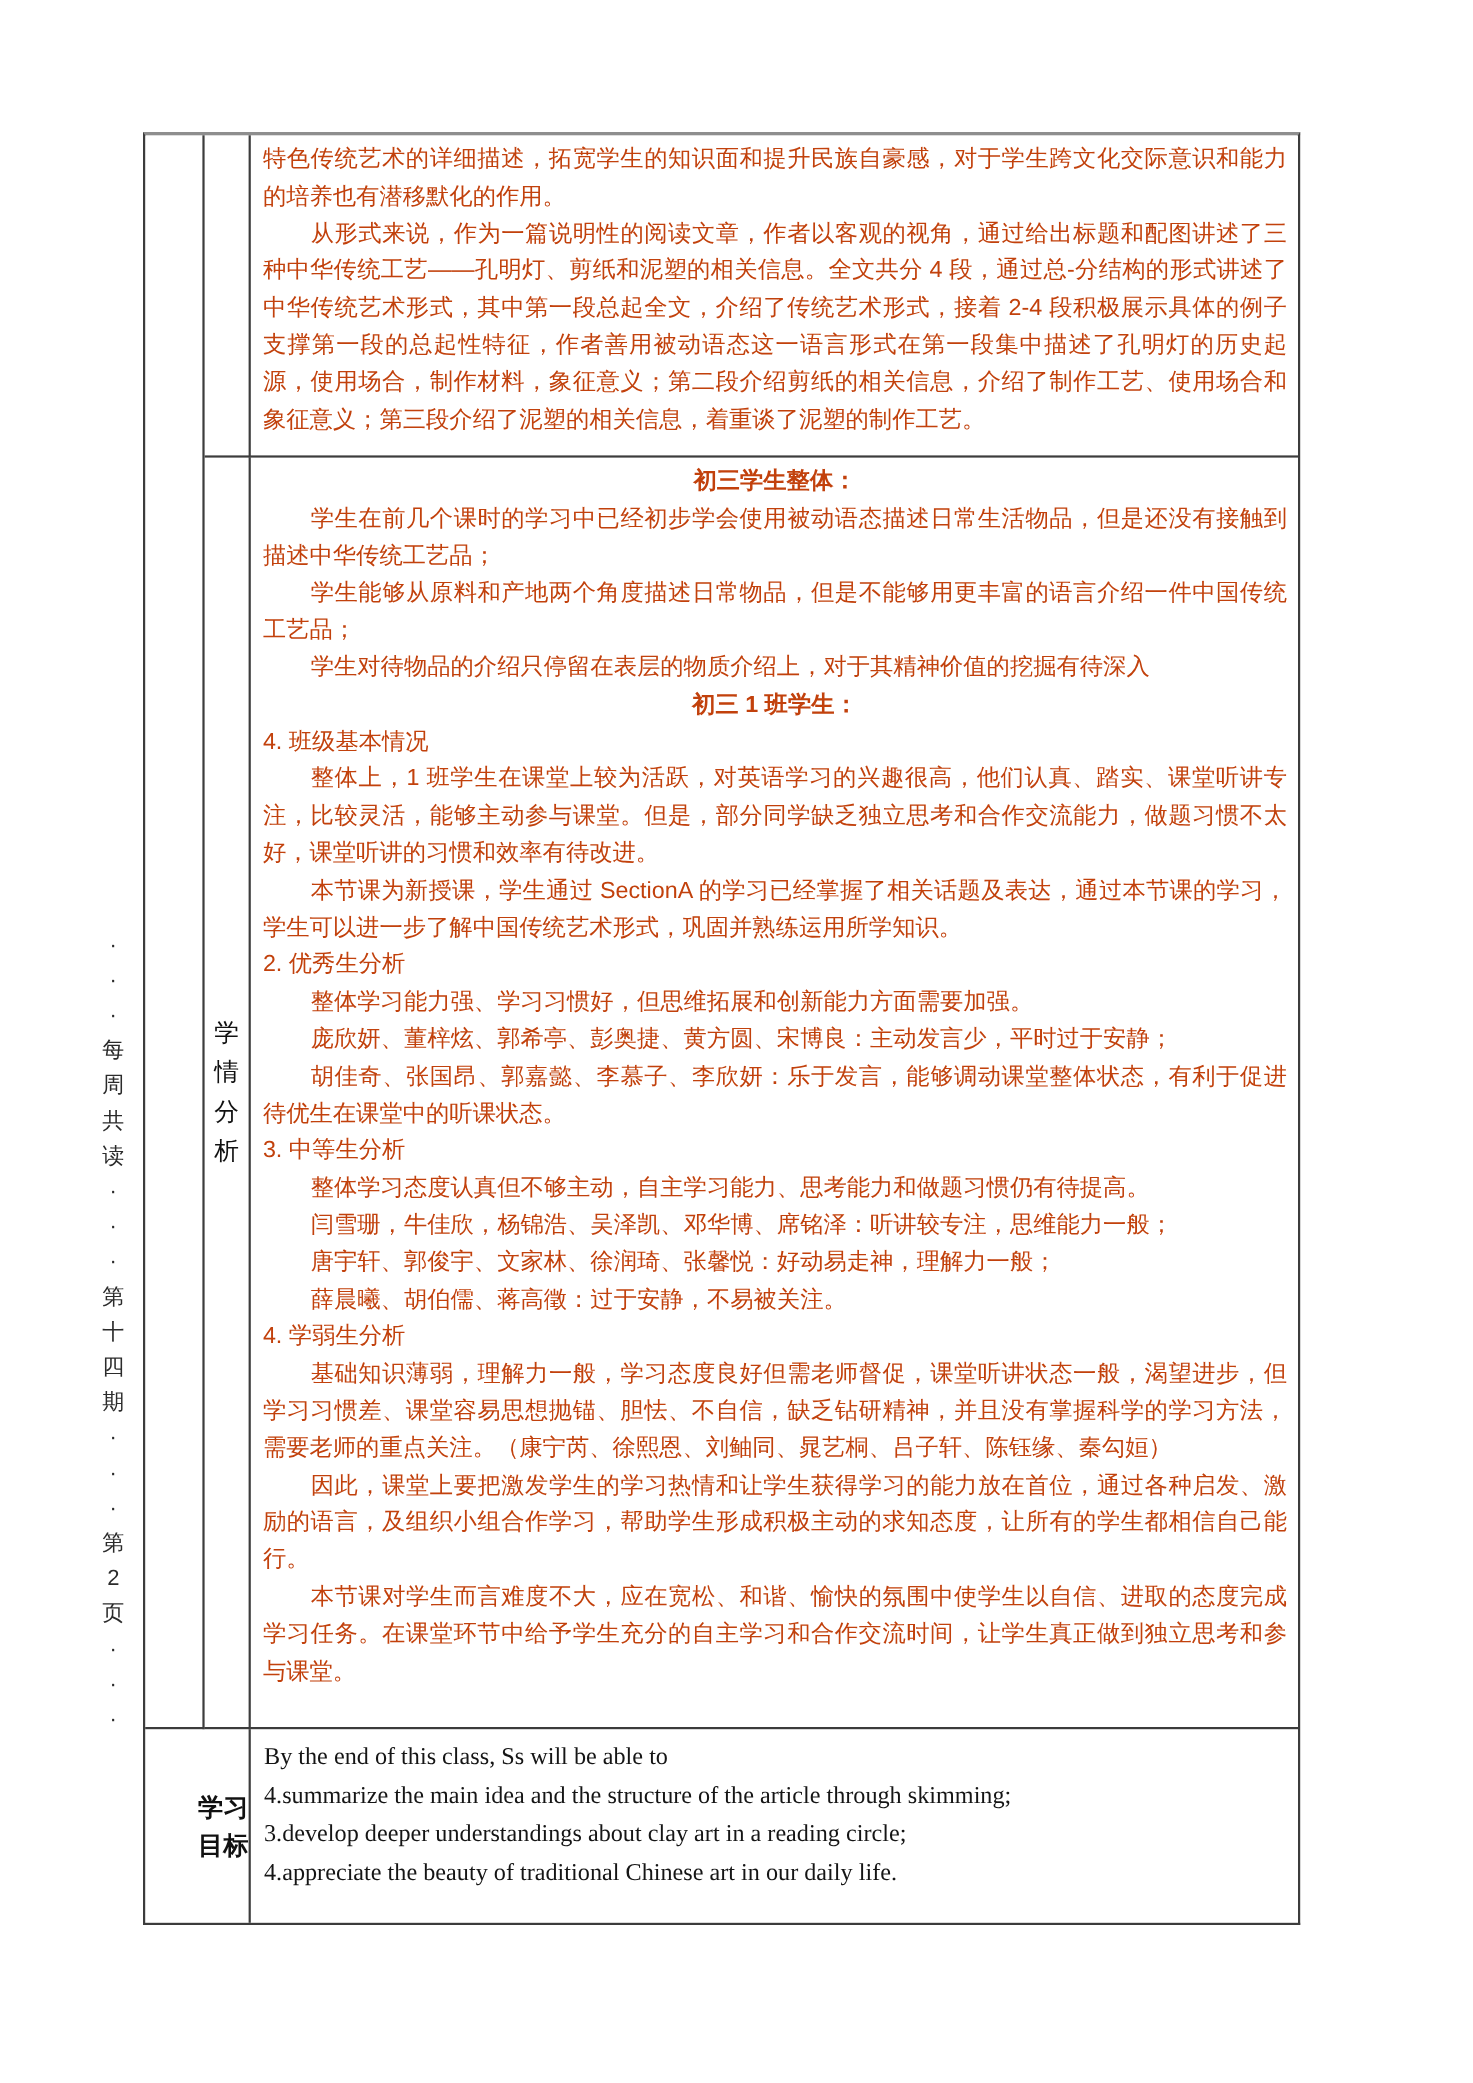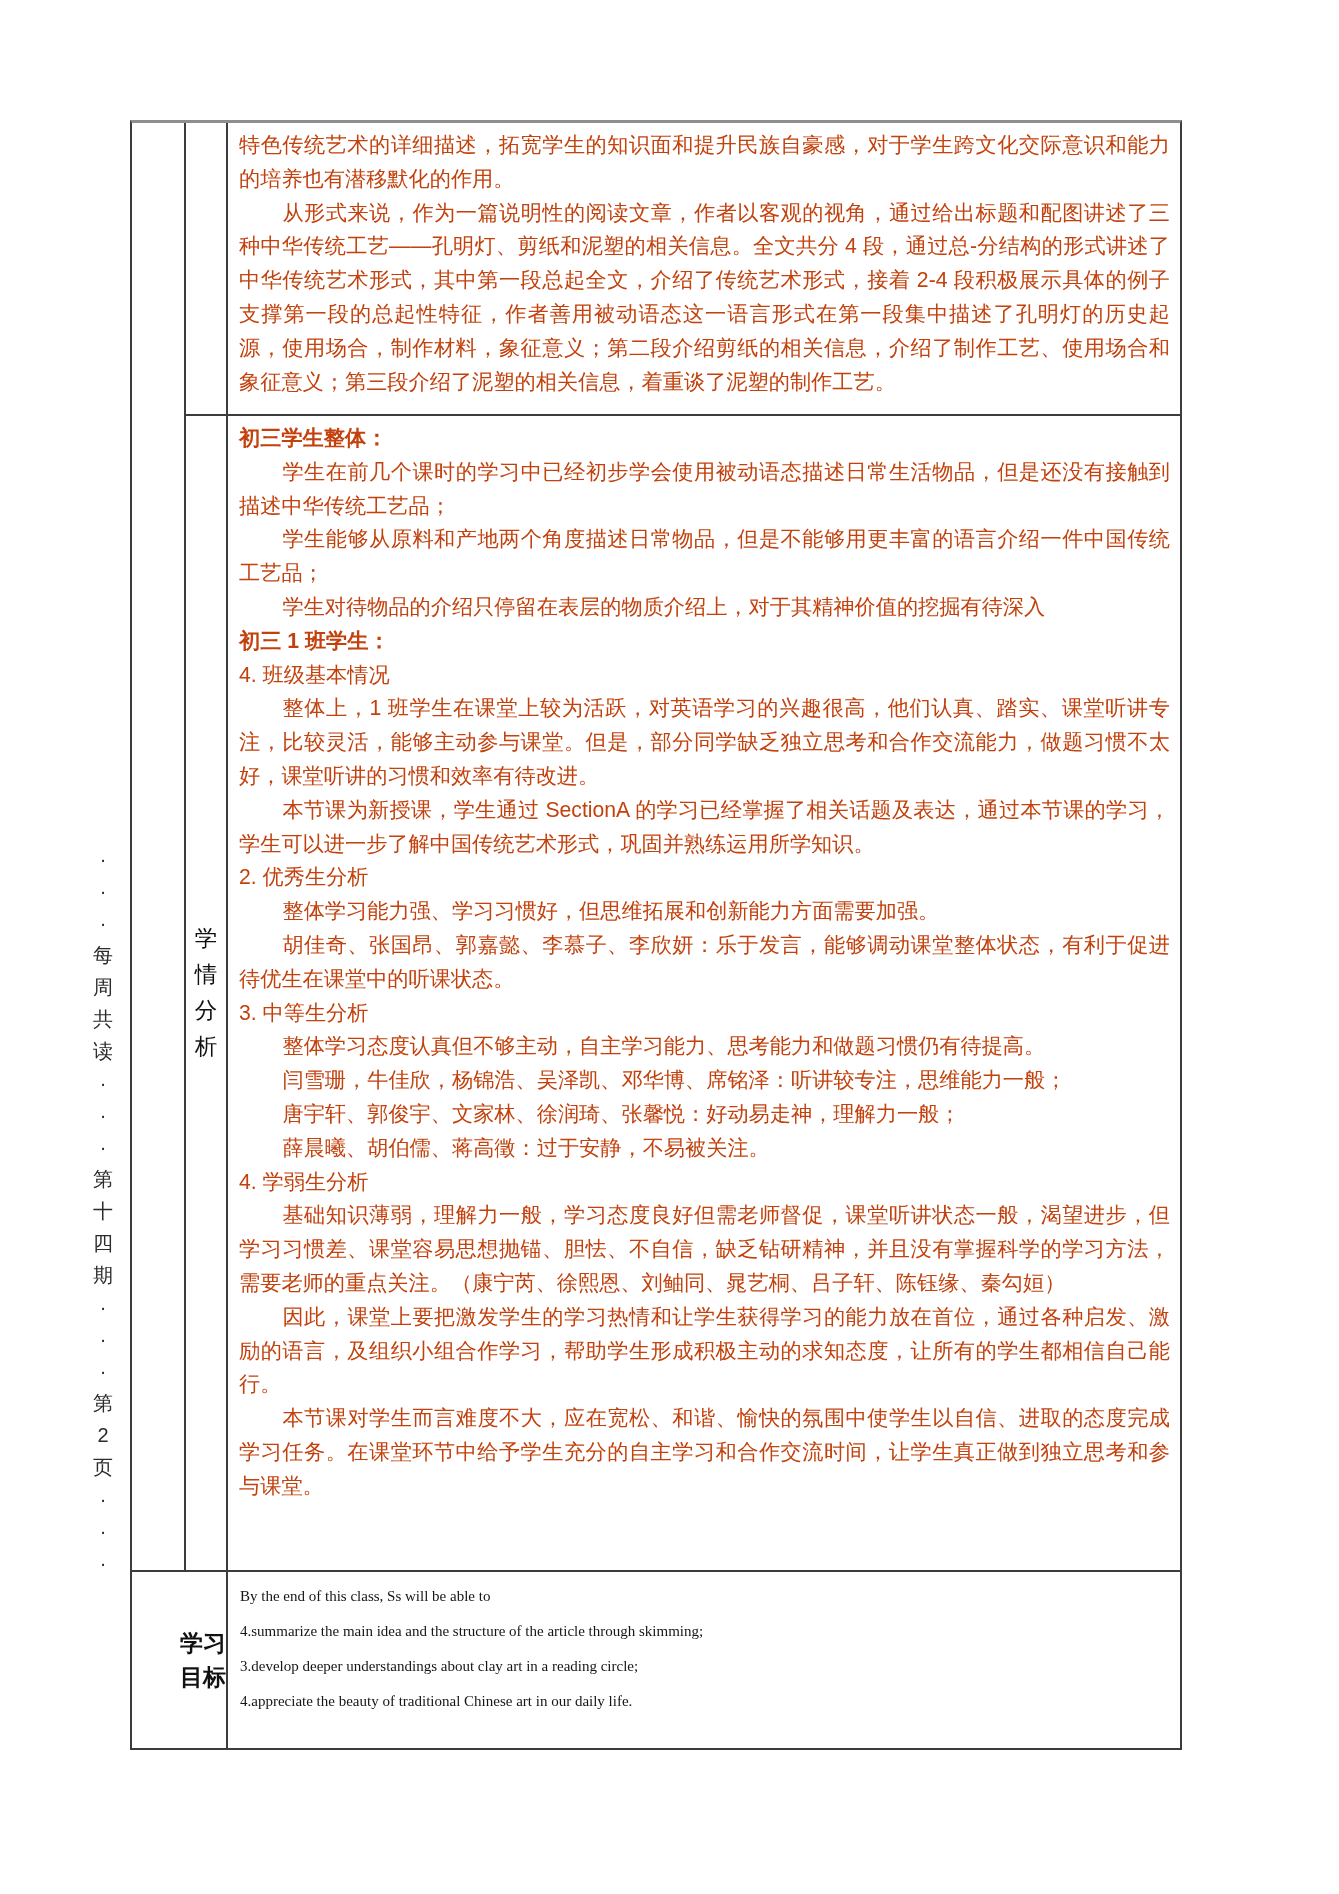--- a/index.html
+++ b/index.html
@@ -46,29 +46,29 @@
   .cell-L3{grid-row:3;grid-column:1/3;}
   .cell-C3{grid-row:3;grid-column:3;}
 
   .content{padding:5px 10px 0 11px;}
   .content p{
     margin:0;
     font-size:21.2px;line-height:33.8px;
     text-align:justify;color:#c2410c;
   }
   .content p.p-body-indent{text-indent:2.05em;}
-  .content p.p-heading{font-weight:bold;text-align:left;}
+  .content p.p-heading{font-weight:bold;text-align:center;}
   .content p.p-numbered{text-align:left;}
   .content p.p-plain{}
 
   .en-content{padding:7px 10px 0 12px;}
   .en-content p{
     margin:0;
     font-family:"Liberation Serif", serif;
-    font-size:15px;line-height:35px;
+    font-size:22px;line-height:35px;
     text-align:left;color:#151515;
   }
 
   .vlabel{
     display:flex;flex-direction:column;
     justify-content:center;align-items:center;
     height:100%;color:#111;
   }
   .vlabel span{font-size:22.5px;line-height:36px;}
 
@@ -132,20 +132,21 @@
         <p class="p-heading">初三学生整体：</p>
         <p class="p-body-indent">学生在前几个课时的学习中已经初步学会使用被动语态描述日常生活物品，但是还没有接触到描述中华传统工艺品；</p>
         <p class="p-body-indent">学生能够从原料和产地两个角度描述日常物品，但是不能够用更丰富的语言介绍一件中国传统工艺品；</p>
         <p class="p-body-indent">学生对待物品的介绍只停留在表层的物质介绍上，对于其精神价值的挖掘有待深入</p>
         <p class="p-heading">初三 1 班学生：</p>
         <p class="p-numbered">4. 班级基本情况</p>
         <p class="p-body-indent">整体上，1 班学生在课堂上较为活跃，对英语学习的兴趣很高，他们认真、踏实、课堂听讲专注，比较灵活，能够主动参与课堂。但是，部分同学缺乏独立思考和合作交流能力，做题习惯不太好，课堂听讲的习惯和效率有待改进。</p>
         <p class="p-body-indent">本节课为新授课，学生通过 SectionA 的学习已经掌握了相关话题及表达，通过本节课的学习，学生可以进一步了解中国传统艺术形式，巩固并熟练运用所学知识。</p>
         <p class="p-numbered">2. 优秀生分析</p>
         <p class="p-body-indent">整体学习能力强、学习习惯好，但思维拓展和创新能力方面需要加强。</p>
+        <p class="p-body-indent">庞欣妍、董梓炫、郭希亭、彭奥捷、黄方圆、宋博良：主动发言少，平时过于安静；</p>
         <p class="p-body-indent">胡佳奇、张国昂、郭嘉懿、李慕子、李欣妍：乐于发言，能够调动课堂整体状态，有利于促进待优生在课堂中的听课状态。</p>
         <p class="p-numbered">3. 中等生分析</p>
         <p class="p-body-indent">整体学习态度认真但不够主动，自主学习能力、思考能力和做题习惯仍有待提高。</p>
         <p class="p-body-indent">闫雪珊，牛佳欣，杨锦浩、吴泽凯、邓华博、席铭泽：听讲较专注，思维能力一般；</p>
         <p class="p-body-indent">唐宇轩、郭俊宇、文家林、徐润琦、张馨悦：好动易走神，理解力一般；</p>
         <p class="p-body-indent">薛晨曦、胡伯儒、蒋高徵：过于安静，不易被关注。</p>
         <p class="p-numbered">4. 学弱生分析</p>
         <p class="p-body-indent">基础知识薄弱，理解力一般，学习态度良好但需老师督促，课堂听讲状态一般，渴望进步，但学习习惯差、课堂容易思想抛锚、胆怯、不自信，缺乏钻研精神，并且没有掌握科学的学习方法，需要老师的重点关注。（康宁芮、徐熙恩、刘鲉同、晁艺桐、吕子轩、陈钰缘、秦勾姮）</p>
         <p class="p-body-indent">因此，课堂上要把激发学生的学习热情和让学生获得学习的能力放在首位，通过各种启发、激励的语言，及组织小组合作学习，帮助学生形成积极主动的求知态度，让所有的学生都相信自己能行。</p>
         <p class="p-body-indent">本节课对学生而言难度不大，应在宽松、和谐、愉快的氛围中使学生以自信、进取的态度完成学习任务。在课堂环节中给予学生充分的自主学习和合作交流时间，让学生真正做到独立思考和参与课堂。</p>

